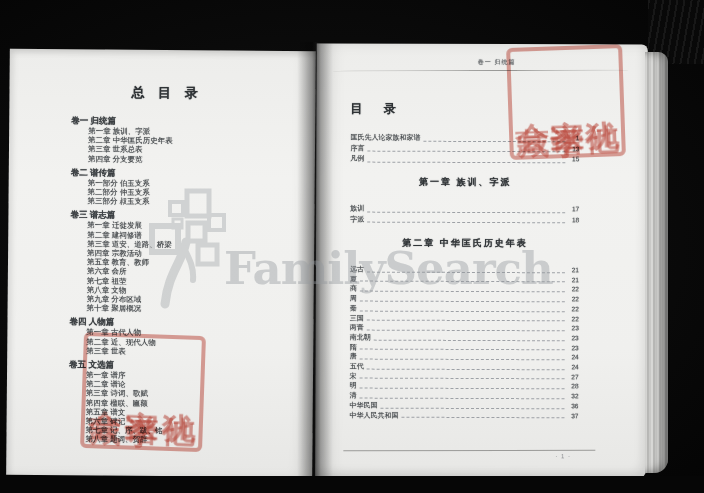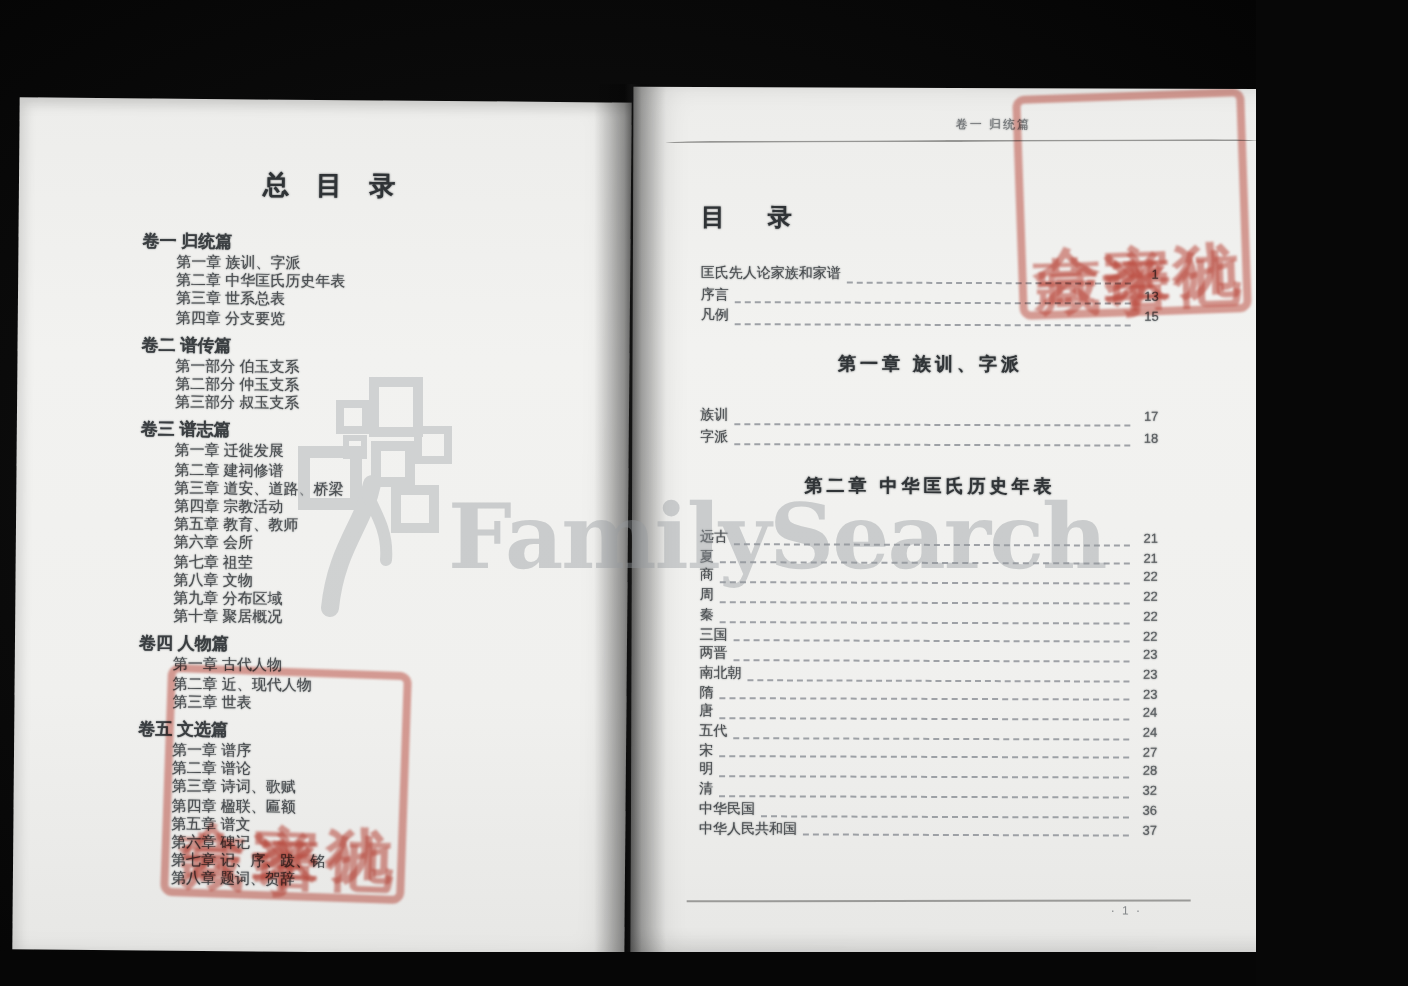--- a/index.html
+++ b/index.html
@@ -1,16 +1,16 @@
 <!DOCTYPE html>
 <html><head>
 <meta charset="utf-8">
 <style>
   html,body{margin:0;padding:0;background:#070707;}
-  .stage{position:relative;width:628px;height:493px;overflow:hidden;
+  .stage{position:relative;width:704px;height:493px;overflow:hidden;
          background:radial-gradient(ellipse at 45% 50%, #161616 0%, #0a0a0a 60%, #040404 100%);
          font-family:"Liberation Sans", sans-serif;}
   
   .page{position:absolute;background:linear-gradient(180deg,#ededeb 0%,#f2f2f0 30%,#f0f0ee 70%,#e7e7e5 100%);}
   .left-page{left:8px;top:50px;width:306px;height:426px;transform:rotate(0.5deg);
              box-shadow:inset -14px 0 18px -10px rgba(0,0,0,.28), inset 3px 3px 6px rgba(0,0,0,.12);}
   .right-page{left:316px;top:44px;width:331px;height:435px;transform:rotate(0.2deg);
               box-shadow:inset 16px 0 20px -10px rgba(0,0,0,.30), inset -4px -6px 10px rgba(0,0,0,.10);
               border-radius:0 6px 10px 0;}
   .gutter{position:absolute;left:297px;top:42px;width:36px;height:438px;z-index:3;pointer-events:none;

